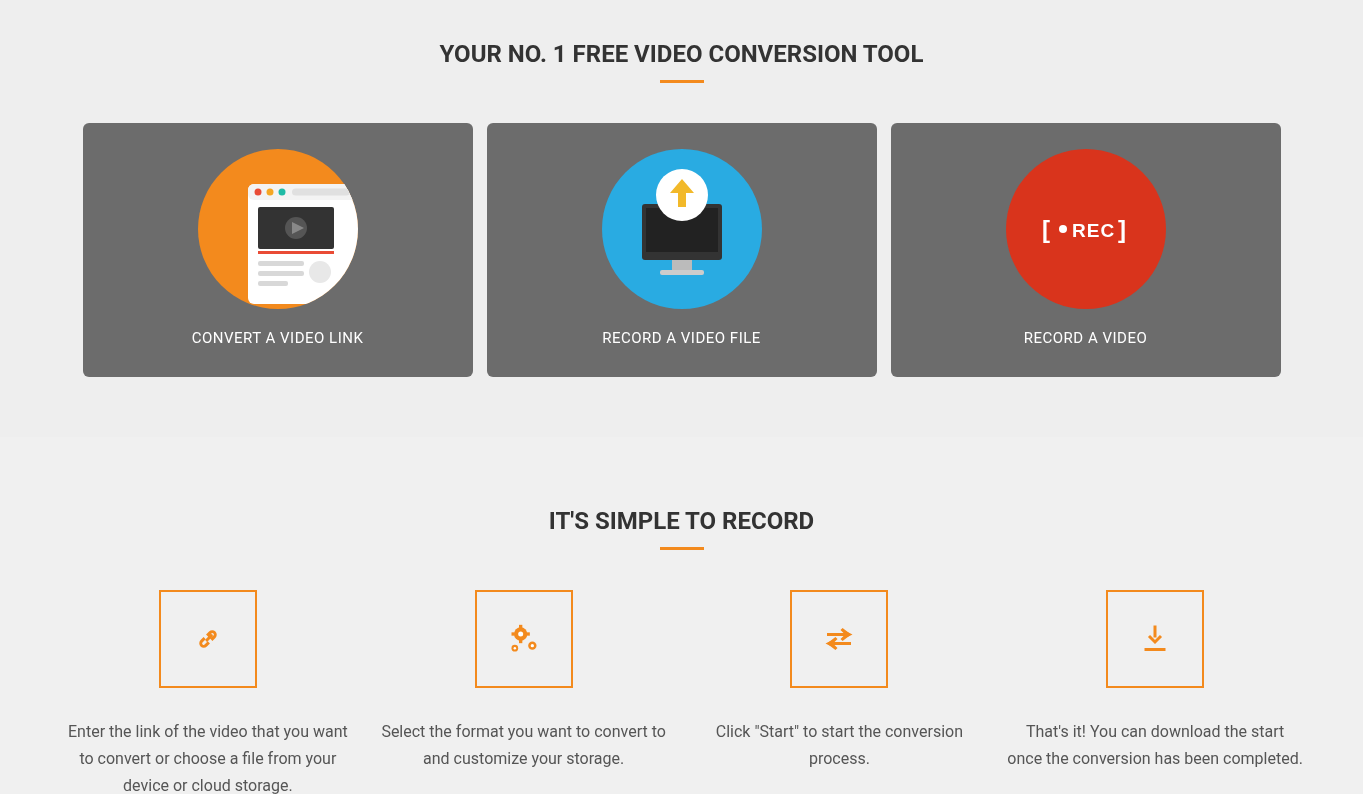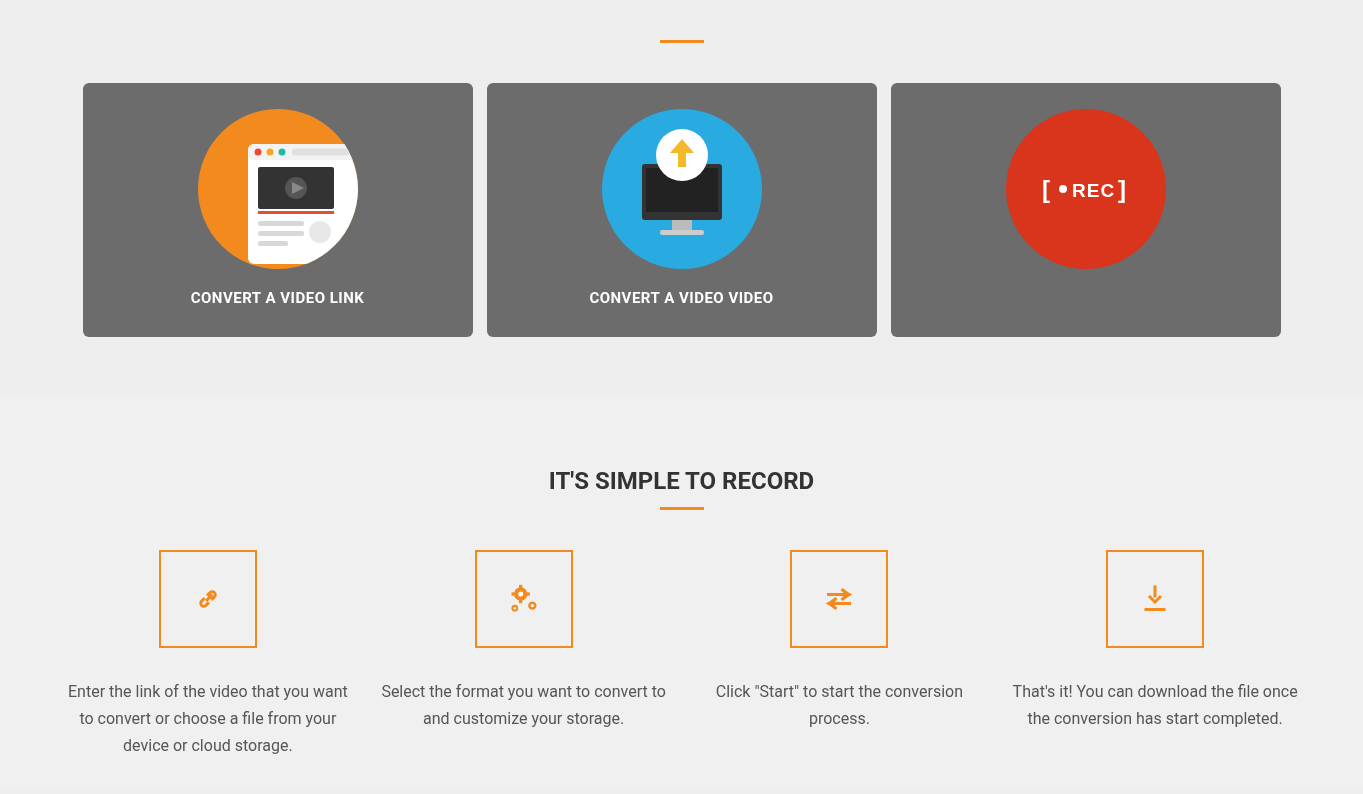--- a/index.html
+++ b/index.html
@@ -46,21 +46,21 @@
     margin: 0 auto 20px;
     display: flex;
     align-items: center;
     justify-content: center;
     position: relative;
     overflow: hidden;
   }
   .card-label {
     color: #fff;
     font-size: 15px;
-    font-weight: 700;
+    font-weight: 400;
     letter-spacing: 0.5px;
   }
   .section-alt {
     background: #f0f0f0;
     padding: 70px 60px 30px;
   }
   .steps {
     display: flex;
     gap: 20px;
     justify-content: center;
@@ -86,20 +86,21 @@
   .step-text {
     font-size: 16px;
     line-height: 1.7;
     color: #555;
   }
 </style>
 </head>
 <body>
 
 <div class="section">
+  <h2 class="section-title">YOUR NO. 1 FREE VIDEO CONVERSION TOOL</h2>
   <div class="title-underline"></div>
 
   <div class="cards">
 
     <div class="card">
       <div class="card-icon" style="background:#f38a1d;">
         <svg width="160" height="160" viewBox="0 0 160 160">
 
           <rect x="50" y="35" width="110" height="120" rx="6" fill="#ffffff"></rect>
           <rect x="50" y="35" width="110" height="16" rx="6" fill="#f3f3f3"></rect>
@@ -128,32 +129,33 @@
 
           <rect x="40" y="55" width="80" height="56" rx="3" fill="#333"></rect>
           <rect x="44" y="59" width="72" height="44" fill="#222"></rect>
           <rect x="70" y="111" width="20" height="10" fill="#bbb"></rect>
           <rect x="58" y="121" width="44" height="5" rx="2" fill="#ccc"></rect>
 
           <circle cx="80" cy="46" r="26" fill="#ffffff"></circle>
           <path d="M80 30 L92 44 L84 44 L84 58 L76 58 L76 44 L68 44 Z" fill="#f2b92a"></path>
         </svg>
       </div>
-      <div class="card-label">CONVERT A VIDEO VIDEO</div>
+      <div class="card-label">RECORD A VIDEO FILE</div>
     </div>
 
     <div class="card">
       <div class="card-icon" style="background:#d9341c;">
         <svg width="160" height="160" viewBox="0 0 160 160">
           <text x="36" y="89" fill="#ffffff" font-size="24" font-weight="700" font-family="Arial">[</text>
           <circle cx="57" cy="80" r="4" fill="#ffffff"></circle>
           <text x="66" y="88" fill="#ffffff" font-size="19" font-weight="700" font-family="Arial" letter-spacing="1">REC</text>
           <text x="112" y="89" fill="#ffffff" font-size="24" font-weight="700" font-family="Arial">]</text>
         </svg>
       </div>
+      <div class="card-label">RECORD A VIDEO</div>
     </div>
 
   </div>
 </div>
 
 <div class="section-alt">
   <h2 class="section-title">IT'S SIMPLE TO RECORD</h2>
   <div class="title-underline"></div>
 
   <div class="steps">
@@ -201,17 +203,17 @@
       <p class="step-text">Click "Start" to start the conversion process.</p>
     </div>
 
     <div class="step">
       <div class="step-icon-box">
         <svg width="36" height="36" viewBox="0 0 24 24">
           <path d="M12 3v9.59l3.3-3.3 1.4 1.42L12 15.4l-4.7-4.7 1.4-1.42L12 12.6V3h0zM5 18h14v2H5z"></path>
           <path d="M11 3h2v8h-2z"></path>
         </svg>
       </div>
-      <p class="step-text">That's it! You can download the file once the conversion has start completed.</p>
+      <p class="step-text">That's it! You can download the start once the conversion has been completed.</p>
     </div>
 
   </div>
 </div>
 
 </body></html>

